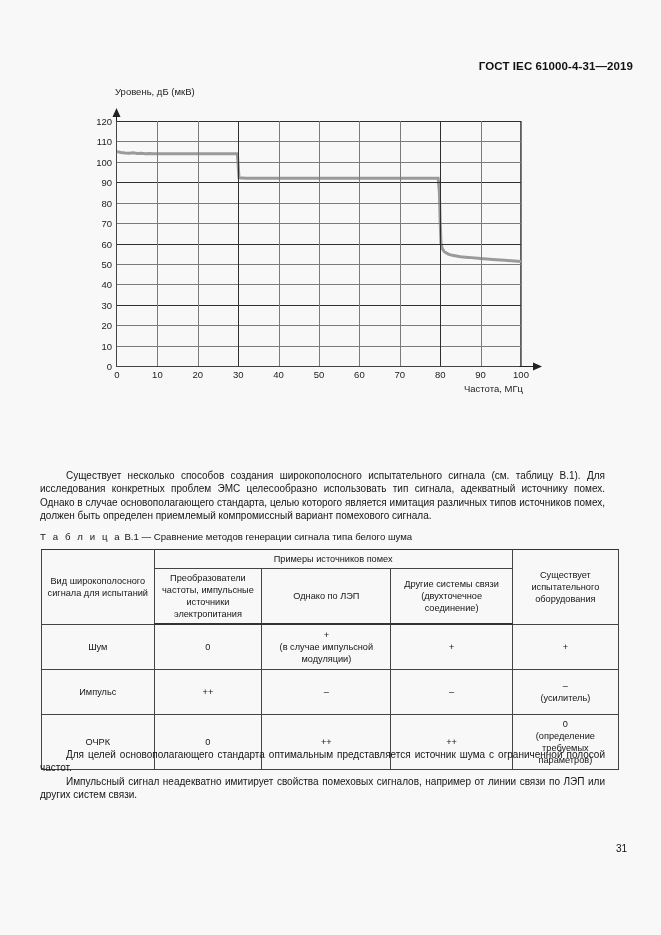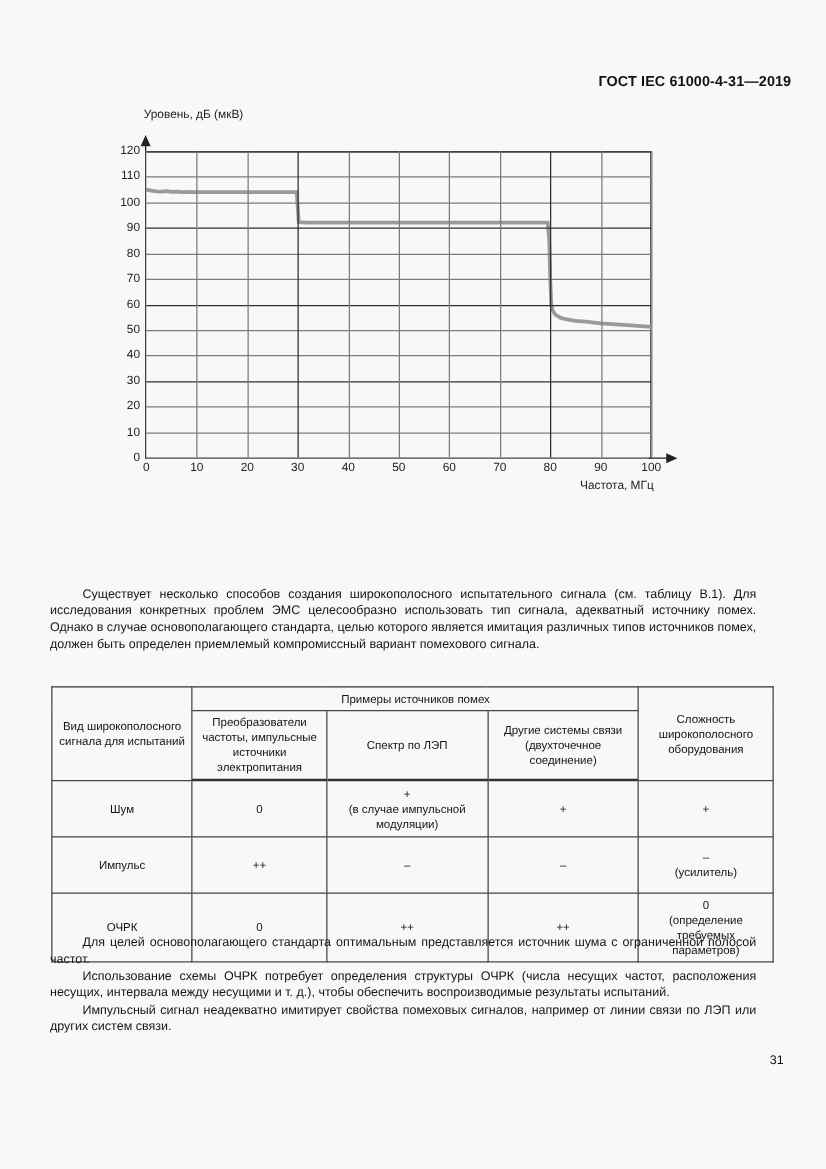--- a/index.html
+++ b/index.html
@@ -326,31 +326,37 @@
 
       <div class="xlabel">Частота, МГц</div>
     </div>
 
 
 
     <div class="body-block" id="intro-block">
         <p>Существует несколько способов создания широкополосного испытательного сигнала (см. таблицу В.1). Для исследования конкретных проблем ЭМС целесообразно использовать тип сигнала, адекватный источнику помех. Однако в случае основополагающего стандарта, целью которого является имитация различных типов источников помех, должен быть определен приемлемый компромиссный вариант помехового сигнала.</p>
       </div>
 
+    <div class="table-caption">
+      <span class="spaced">Т а б л и ц а</span>
+      <span>В.1</span>
+      <span>—</span>
+      <span>Сравнение методов генерации сигнала типа белого шума</span>
+    </div>
 
     <table class="tbl">
       <tbody id="tbl-body">
           <tr class="head-row outer-top">
             <td class="col-kind" rowspan="2">Вид широкополосного сигнала для испытаний</td>
             <td colspan="3">Примеры источников помех</td>
-            <td class="col-d" rowspan="2">Сложность широкополосного оборудования</td>
+            <td class="col-d" rowspan="2">Существует испытательного оборудования</td>
           </tr>
           <tr class="head-row thick-bottom">
             <td class="col-a">Преобразователи частоты, импульсные источники электропитания</td>
-            <td class="col-b">Спектр по ЛЭП</td>
+            <td class="col-b">Однако по ЛЭП</td>
             <td class="col-c">Другие системы связи (двухточечное соединение)</td>
           </tr>
           <tr class="body-row">
             <td>Шум</td>
             <td>0</td>
             <td>+<br>(в случае импульсной модуляции)</td>
             <td>+</td>
             <td>+</td>
           </tr>
           <tr class="body-row">
@@ -365,20 +371,19 @@
             <td>0</td>
             <td>++</td>
             <td>++</td>
             <td>0<br>(определение требуемых параметров)</td>
           </tr>
         </tbody>
     </table>
 
     <div class="body-block" id="closing-block">
         <p>Для целей основополагающего стандарта оптимальным представляется источник шума с ограниченной полосой частот.</p>
-        <p>Использование схемы ОЧРК потребует определения структуры ОЧРК (числа несущих частот, расположения несущих, интервала между несущими и т. д.), чтобы обеспечить воспроизводимые результаты испытаний.</p>
         <p>Импульсный сигнал неадекватно имитирует свойства помеховых сигналов, например от линии связи по ЛЭП или других систем связи.</p>
       </div>
 
     <div class="page-num">31</div>
 
   </div>
 </div>
 
 </body></html>

